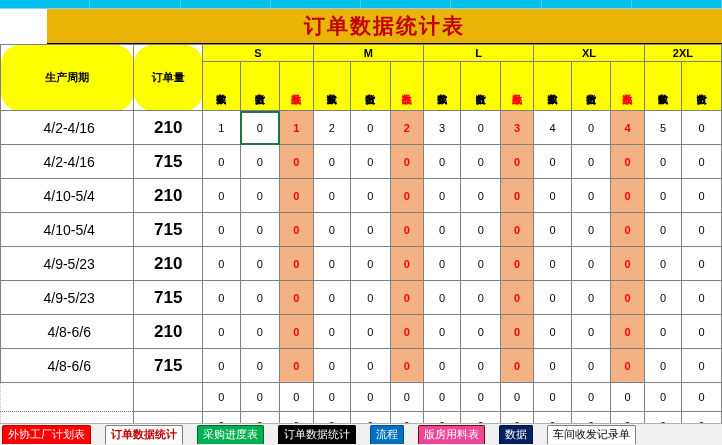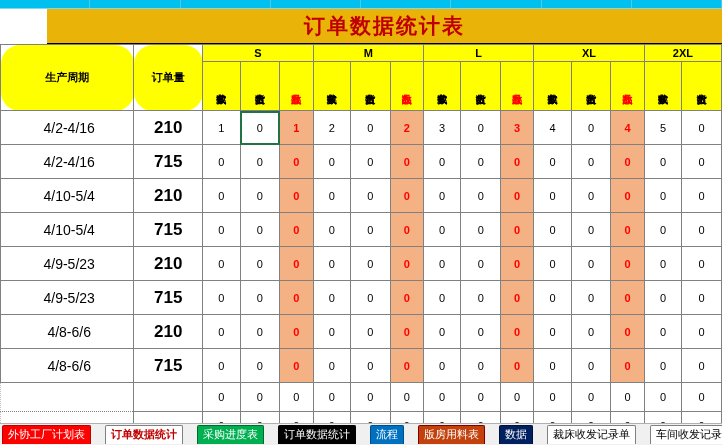--- a/index.html
+++ b/index.html
@@ -163,21 +163,21 @@
     background: #d9d9d9;
     color: #000;
     white-space: nowrap;
     font-family: "DejaVu Sans", sans-serif;
   }
   .tab.red { background: #ff0000; color: #ffffff; border-color: #c00000; }
   .tab.active { background: #ffffff; color: #c00000; font-weight: bold; border-color: #808080; }
   .tab.green { background: #00b050; color: #ffffff; border-color: #006b30; }
   .tab.black { background: #000000; color: #ffffff; border-color: #000000; }
   .tab.blue { background: #0070c0; color: #ffffff; border-color: #004e85; font-family: Liberation Mono, monospace; }
-  .tab.darkred { background: #c2410c; color: #ffffff; border-color: #800000; }
+  .tab.darkred { background: #ec4899; color: #ffffff; border-color: #800000; }
   .tab.navy { background: #002060; color: #ffffff; border-color: #001038; }
   .tab.plain { background: #ffffff; color: #000000; border-color: #808080; }
 </style>
 </head>
 <body>
 
 <div class="app">
 
   <div class="topbar">
     <div class="seg"></div>
@@ -425,16 +425,15 @@
   </table>
 
   <div class="tabbar" id="tabbar">
       <div class="tab red">外协工厂计划表</div>
       <div class="tab active">订单数据统计</div>
       <div class="tab green">采购进度表</div>
       <div class="tab black">订单数据统计</div>
       <div class="tab blue">流程</div>
       <div class="tab darkred">版房用料表</div>
       <div class="tab navy">数据</div>
-      <div class="tab plain">裁床收发记录单</div>
       <div class="tab plain">车间收发记录单</div>
     </div>
 </div>
 
 </body></html>

